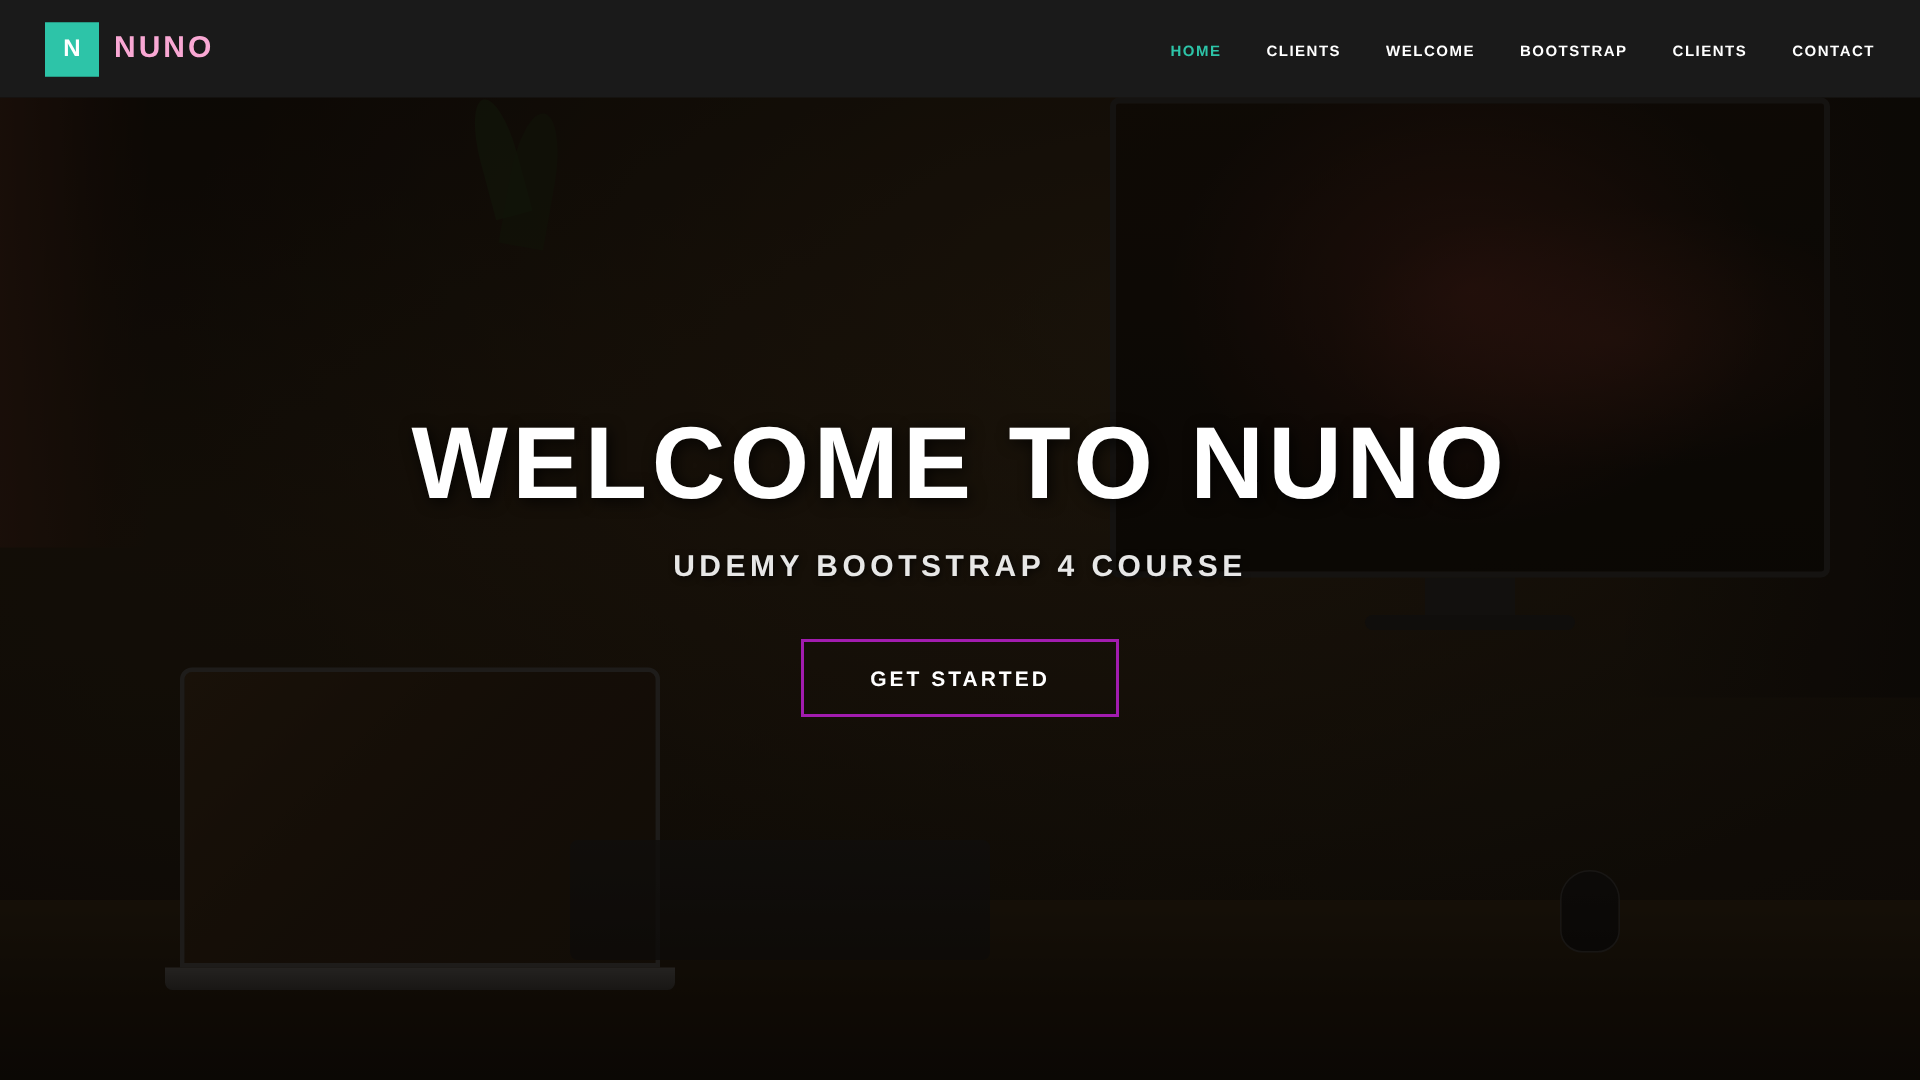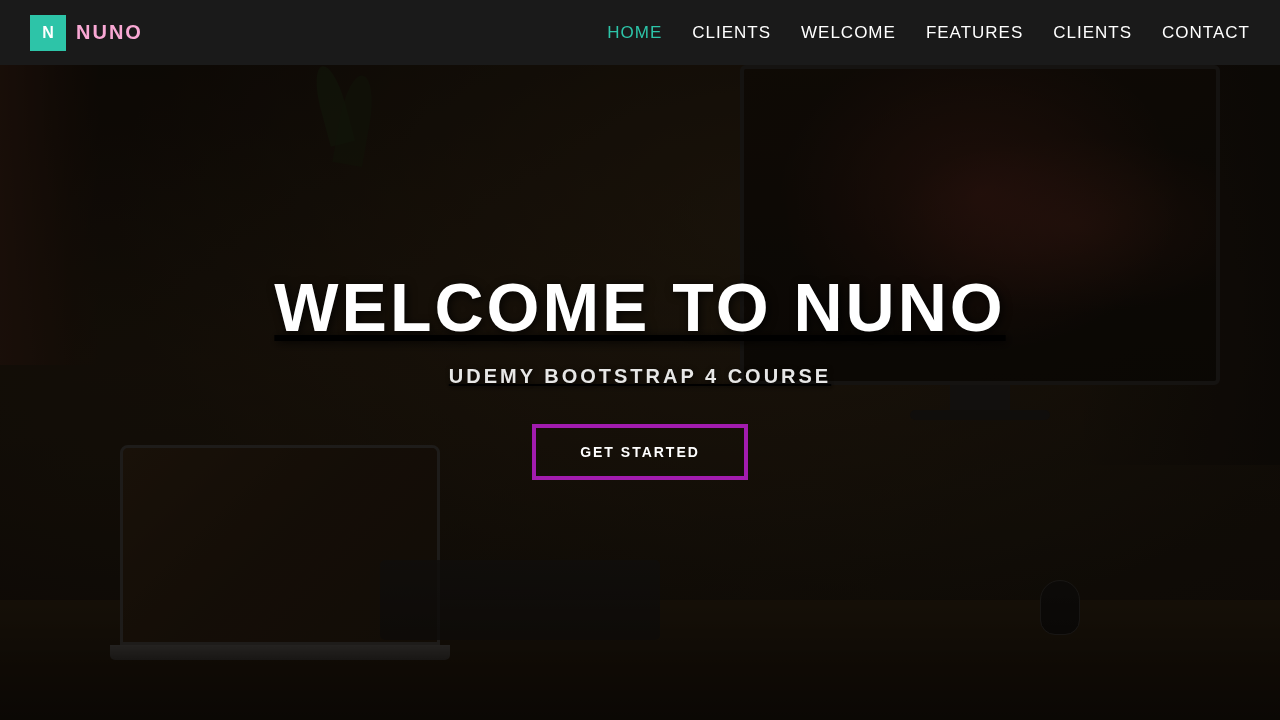--- a/index.html
+++ b/index.html
@@ -60,40 +60,39 @@
 
     .nav-links {
       display: flex;
       align-items: center;
       gap: 30px;
       list-style: none;
     }
 
     .nav-links li a {
       text-decoration: none;
-      font-size: 17px;
-      font-weight: normal;
+      font-size: 10px;
+      font-weight: bold;
       letter-spacing: 1px;
       color: white;
     }
 
     .nav-links li a.active {
       color: #2dc4a8;
     }
 
     
     .hero {
       position: relative;
       width: 1280px;
       height: 720px;
       display: flex;
       align-items: center;
       justify-content: center;
       overflow: hidden;
-      text-decoration: underline;
     }
 
     .hero-bg {
       position: absolute;
       top: 0;
       left: 0;
       width: 100%;
       height: 100%;
       background: #1a1008;
       z-index: 0;
@@ -293,21 +292,21 @@
       font-weight: 600;
       color: rgba(255,255,255,0.9);
       letter-spacing: 3px;
       margin-bottom: 36px;
       text-shadow: 1px 1px 5px rgba(0,0,0,0.7);
     }
 
     .hero-btn {
       display: inline-block;
       padding: 16px 44px;
-      border: 4px solid #a21caf;
+      border: 2px solid #a21caf;
       background: transparent;
       color: white;
       font-size: 14px;
       font-weight: bold;
       letter-spacing: 2px;
       cursor: pointer;
       text-decoration: none;
       transition: all 0.3s;
     }
 
@@ -358,21 +357,21 @@
     <li>
       <a href="#" class="active">HOME</a>
     </li>
     <li>
       <a href="#">CLIENTS</a>
     </li>
     <li>
       <a href="#">WELCOME</a>
     </li>
     <li>
-      <a href="#">FEATURES</a>
+      <a href="#">BOOTSTRAP</a>
     </li>
     <li>
       <a href="#">CLIENTS</a>
     </li>
     <li>
       <a href="#">CONTACT</a>
     </li>
   </ul>
 </nav>
 

